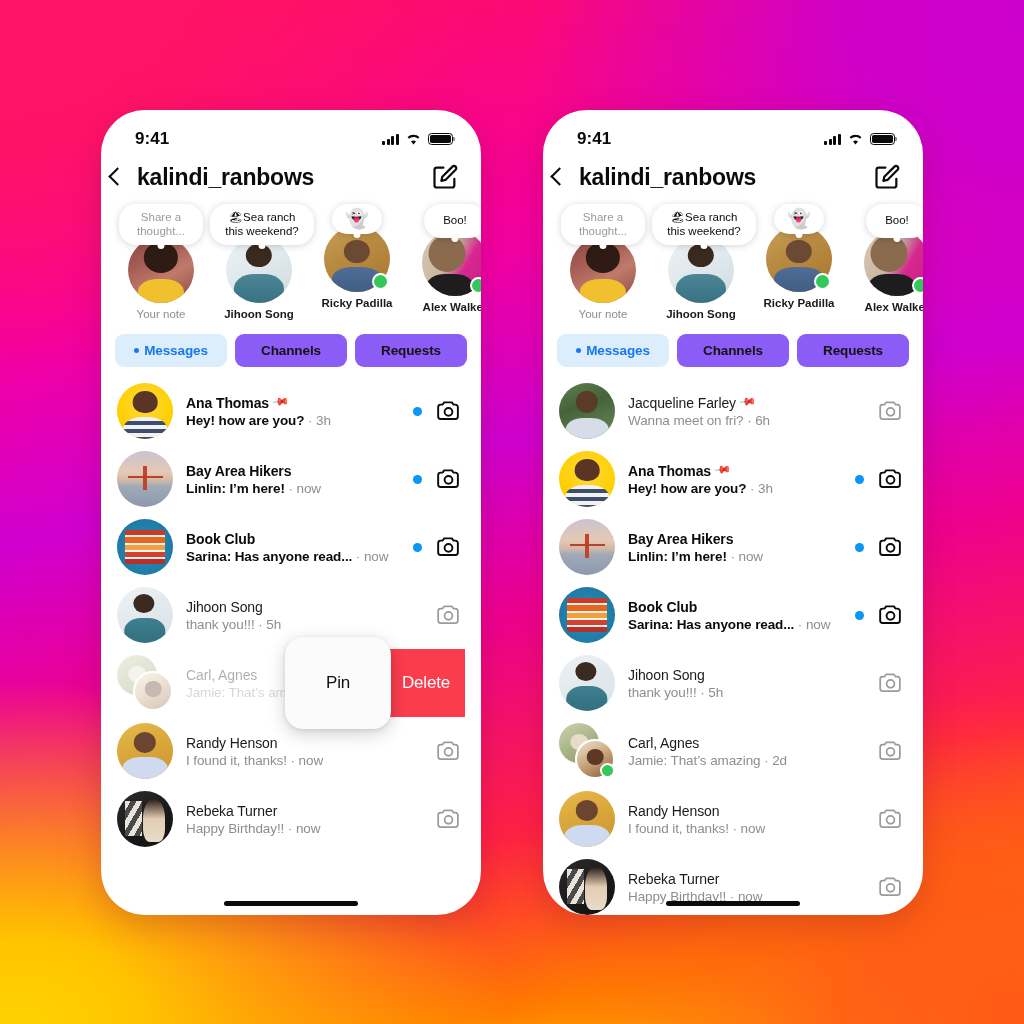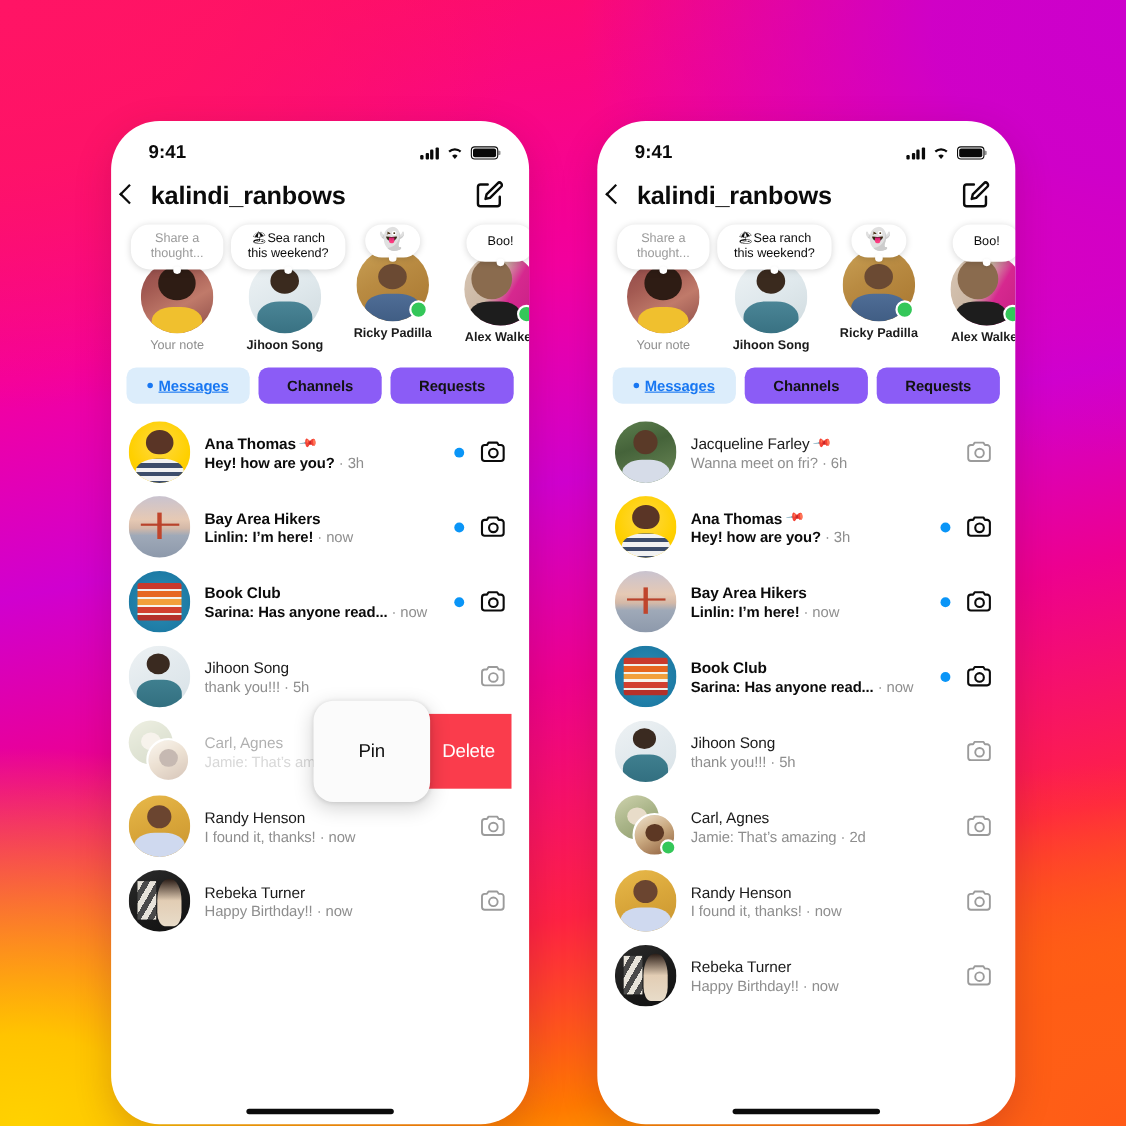--- a/index.html
+++ b/index.html
@@ -40,21 +40,21 @@
     justify-content: center;
     align-items: flex-start;
     gap: 62px;
     padding-top: 110px;
   }
 
   
   .phone {
     position: relative;
     width: 380px;
-    height: 912px;
+    height: 805px;
     background: #ffffff;
     border-radius: 44px;
     overflow: hidden;
     box-shadow: 0 10px 34px rgba(90,0,40,0.20);
     flex: 0 0 auto;
   }
 
   .statusbar {
     height: 44px;
     display: flex;
@@ -220,21 +220,21 @@
     background: #8b5cf6;
     display: flex;
     align-items: center;
     justify-content: center;
     gap: 5px;
     font-size: 13.5px;
     font-weight: 700;
     color: #131313;
     letter-spacing: -0.1px;
   }
-  .tab.active { background: #dcedfb; color: #1877f2; text-decoration: underline; }
+  .tab.active { background: #dcedfb; color: #1877f2; }
   .tab-dot {
     width: 5px; height: 5px;
     border-radius: 50%;
     background: #1877f2;
   }
 
   
   .threads {
     position: relative;
     overflow: hidden;

